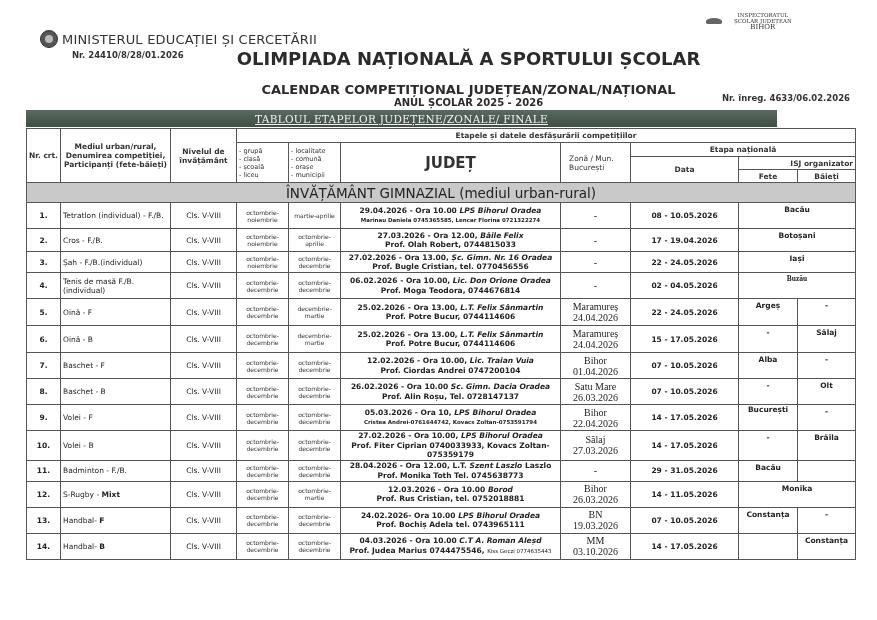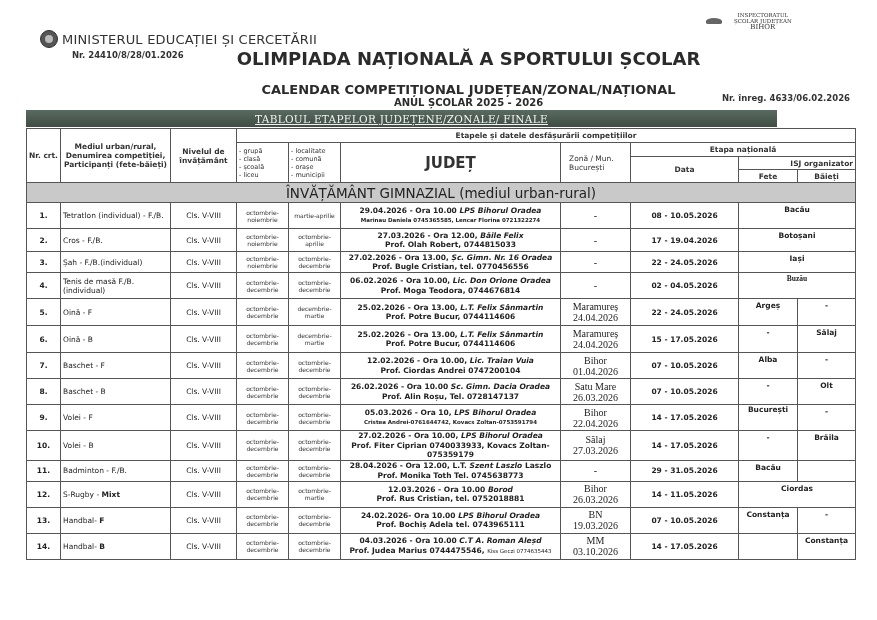--- a/index.html
+++ b/index.html
@@ -303,21 +303,21 @@
         <td class="period">octombrie-martie</td>
         <td class="jud">
           <div><span>12.03.2026 - Ora 10.00</span> <span class="loc">Borod</span></div>
           <div><span>Prof. Rus Cristian, tel. 0752018881</span></div>
         </td>
         <td class="zona">
           <div>Bihor</div>
           <div>26.03.2026</div>
         </td>
         <td class="data">14 - 11.05.2026</td>
-        <td class="isjc" colspan="2" style="vertical-align: top; padding-top: 2px;">Ciordas</td>
+        <td class="isjc" colspan="2" style="vertical-align: top; padding-top: 2px;">Monika</td>
       </tr>
       <tr style="height: 26px;">
         <td class="num">13.</td>
         <td class="name"><span>Handbal- </span><b>F</b></td>
         <td class="lvl">Cls. V-VIII</td>
         <td class="period">octombrie-decembrie</td>
         <td class="period">octombrie-decembrie</td>
         <td class="jud">
           <div><span>24.02.2026- Ora 10.00</span> <span class="loc">LPS Bihorul Oradea</span></div>
           <div><span>Prof. Bochiș Adela tel. 0743965111</span></div>

